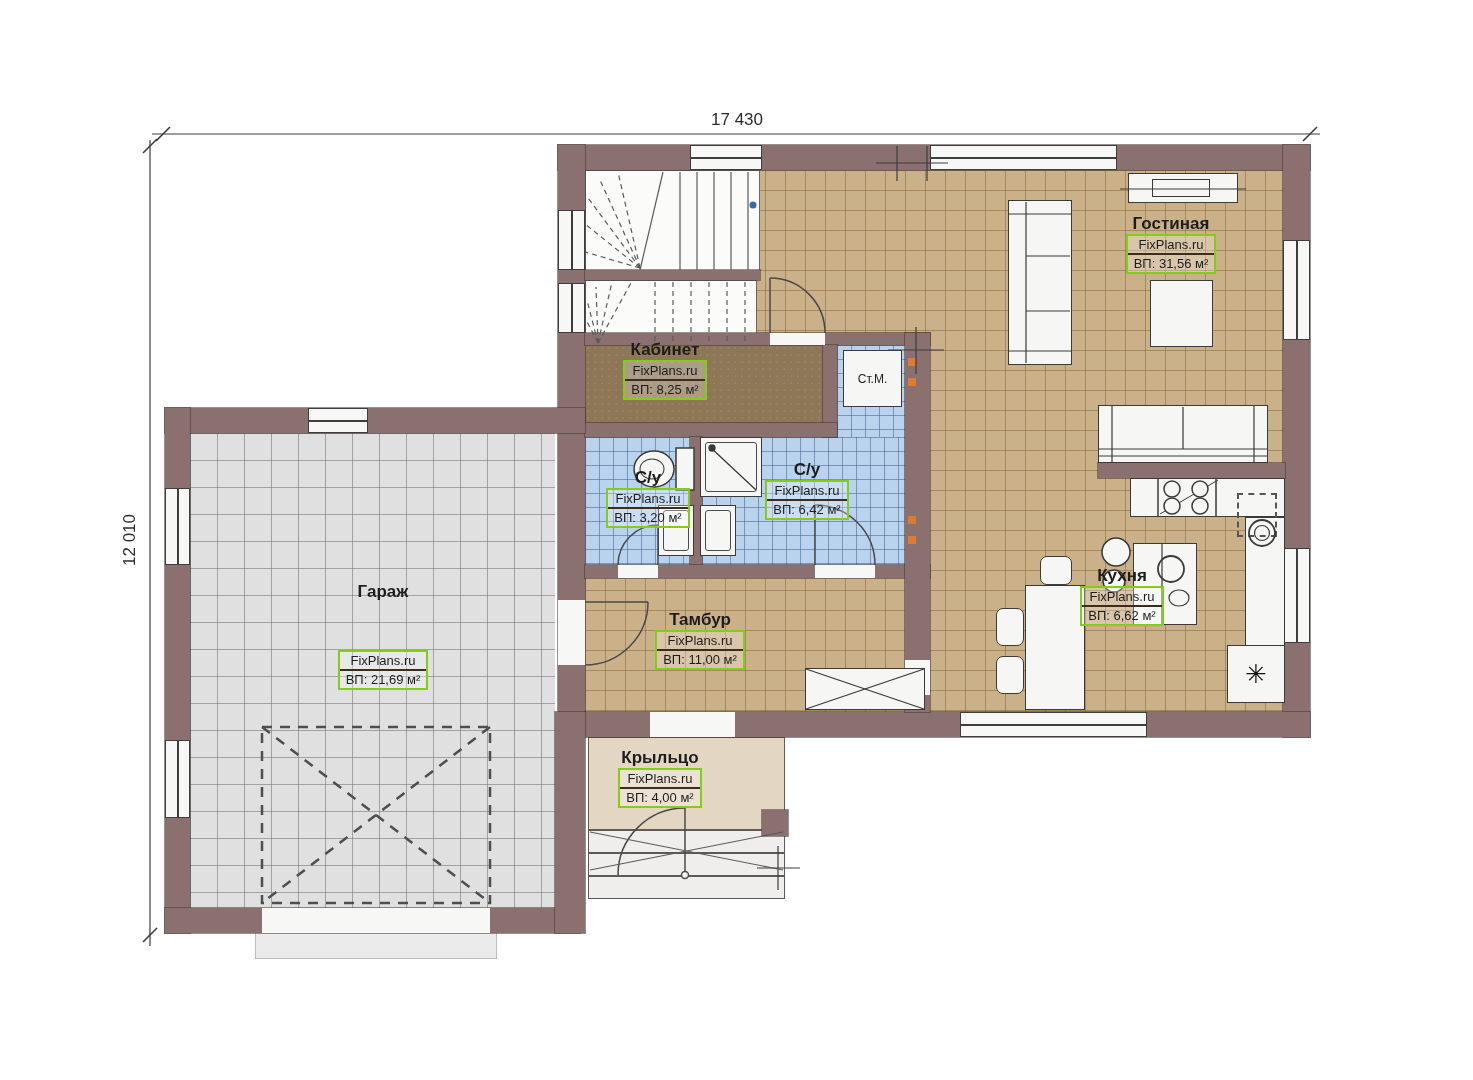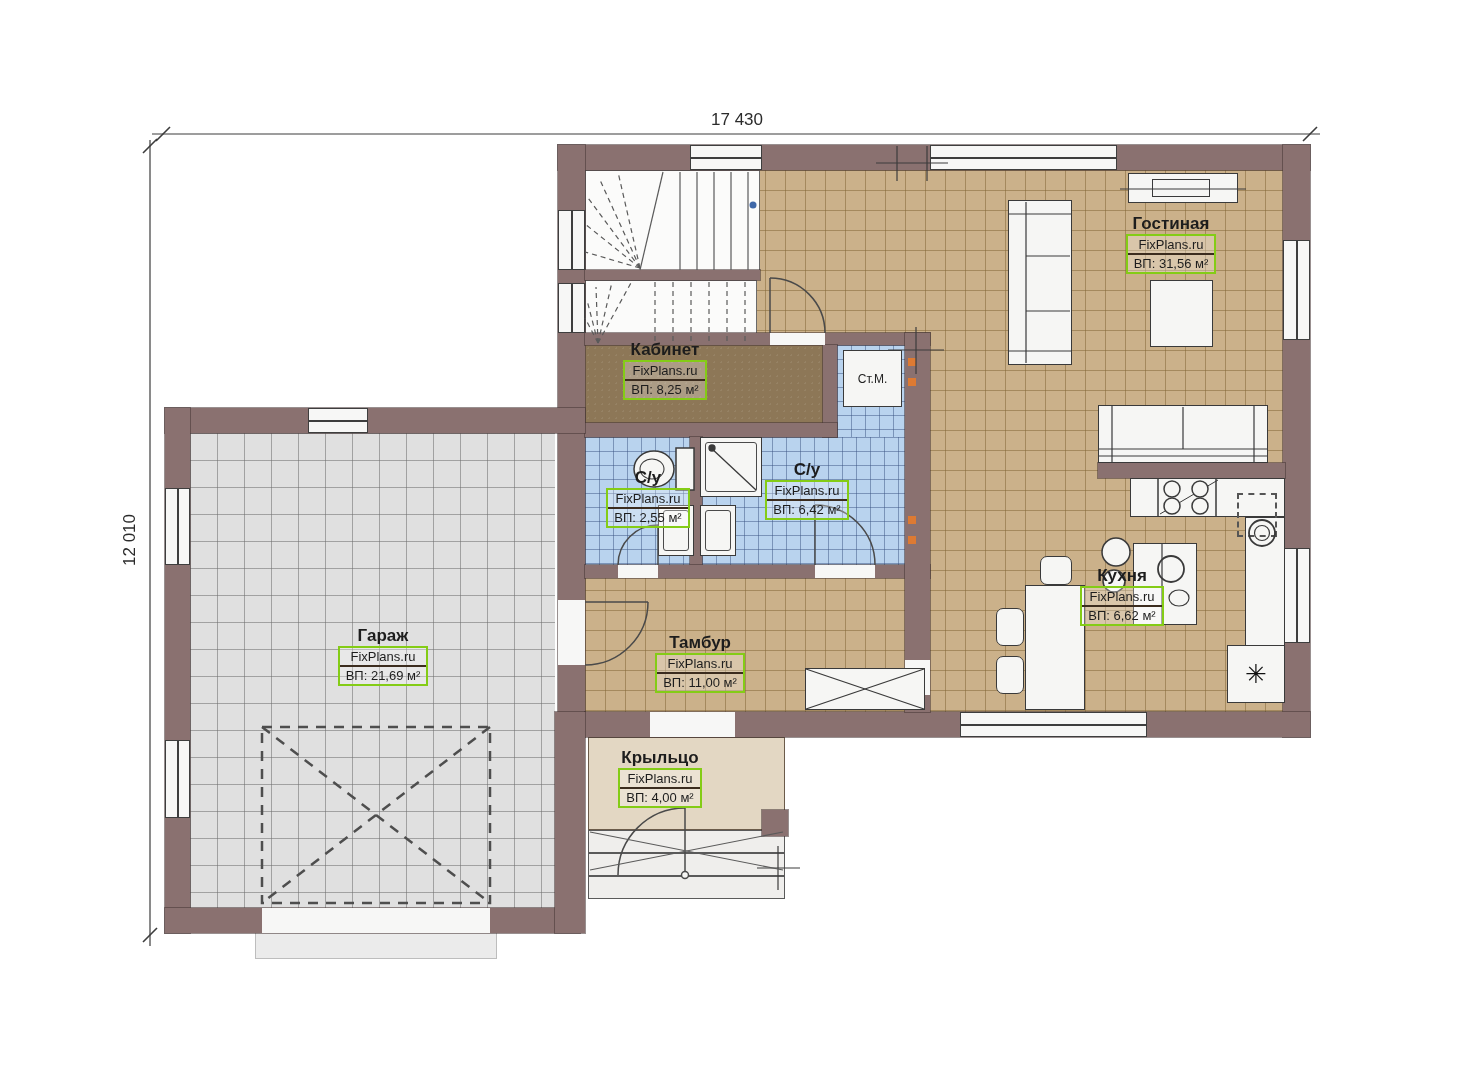--- a/index.html
+++ b/index.html
@@ -289,45 +289,45 @@
     <div class="t">Кабинет</div>
     <div class="box">
         <div class="row">FixPlans.ru</div>
       <div class="row">ВП: 8,25 м²</div>
       </div>
   </div>
   <div class="rlabel" style="left:573px;top:470px;">
     <div class="t">С/у</div>
     <div class="box">
         <div class="row">FixPlans.ru</div>
-      <div class="row">ВП: 2,55 м²</div>
+      <div class="row">ВП: 3,20 м²</div>
       </div>
   </div>
   <div class="rlabel" style="left:732px;top:462px;">
     <div class="t">С/у</div>
     <div class="box">
         <div class="row">FixPlans.ru</div>
       <div class="row">ВП: 6,42 м²</div>
       </div>
   </div>
-  <div class="rlabel" style="left:625px;top:635px;">
+  <div class="rlabel" style="left:625px;top:612px;">
     <div class="t">Тамбур</div>
     <div class="box">
         <div class="row">FixPlans.ru</div>
       <div class="row">ВП: 11,00 м²</div>
       </div>
   </div>
   <div class="rlabel" style="left:1047px;top:568px;">
     <div class="t">Кухня</div>
     <div class="box">
         <div class="row">FixPlans.ru</div>
       <div class="row">ВП: 6,62 м²</div>
       </div>
   </div>
-  <div class="rlabel" style="left:308px;top:628px;">
+  <div class="rlabel" style="left:308px;top:584px;gap:48px;">
     <div class="t">Гараж</div>
     <div class="box">
         <div class="row">FixPlans.ru</div>
       <div class="row">ВП: 21,69 м²</div>
       </div>
   </div>
   <div class="rlabel" style="left:585px;top:750px;">
     <div class="t">Крыльцо</div>
     <div class="box">
         <div class="row">FixPlans.ru</div>

